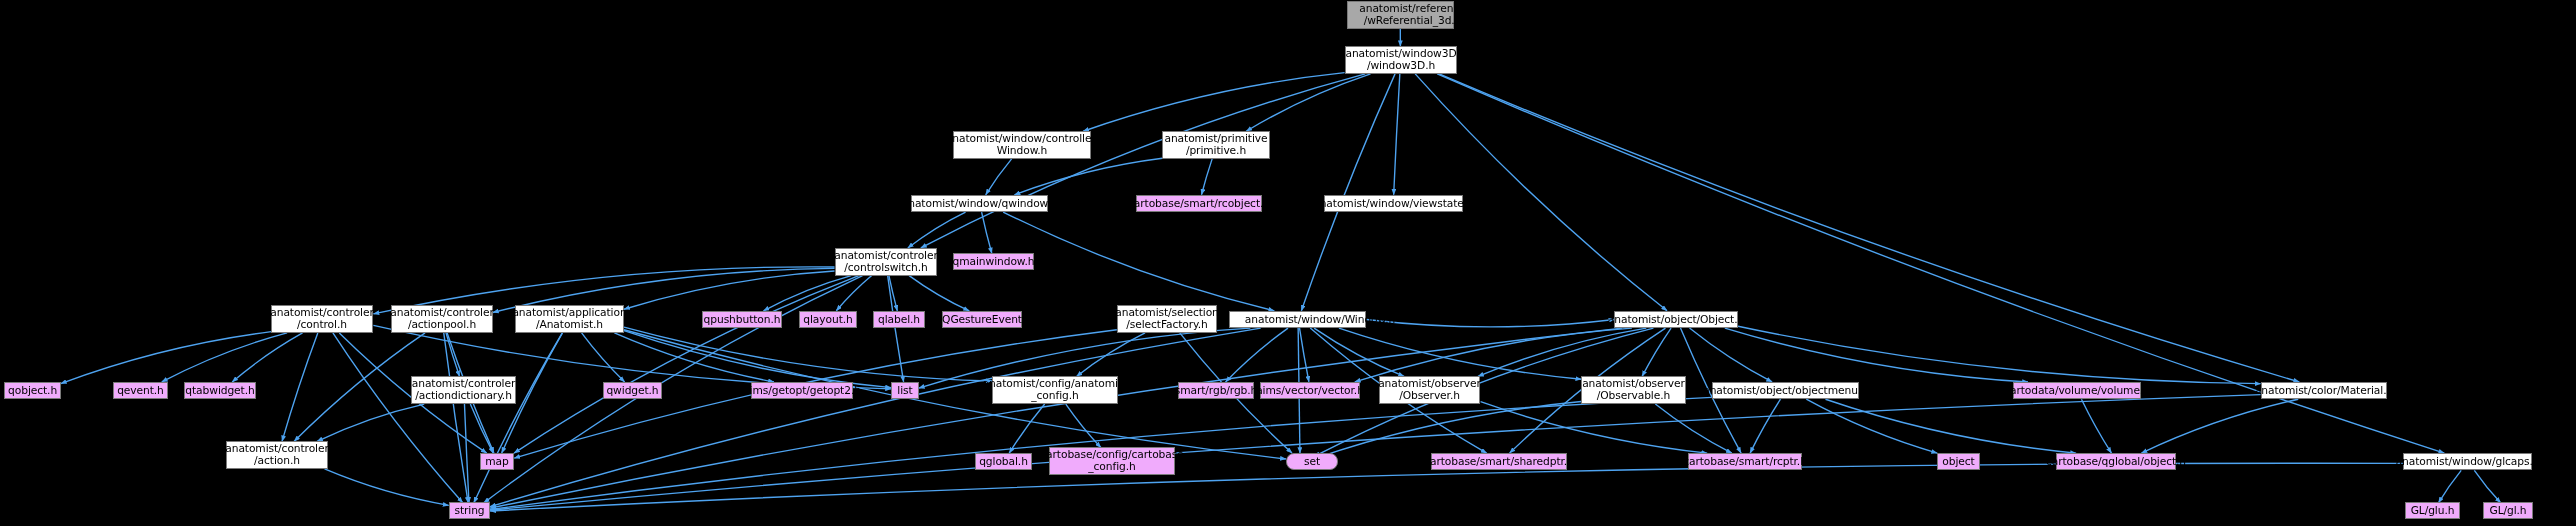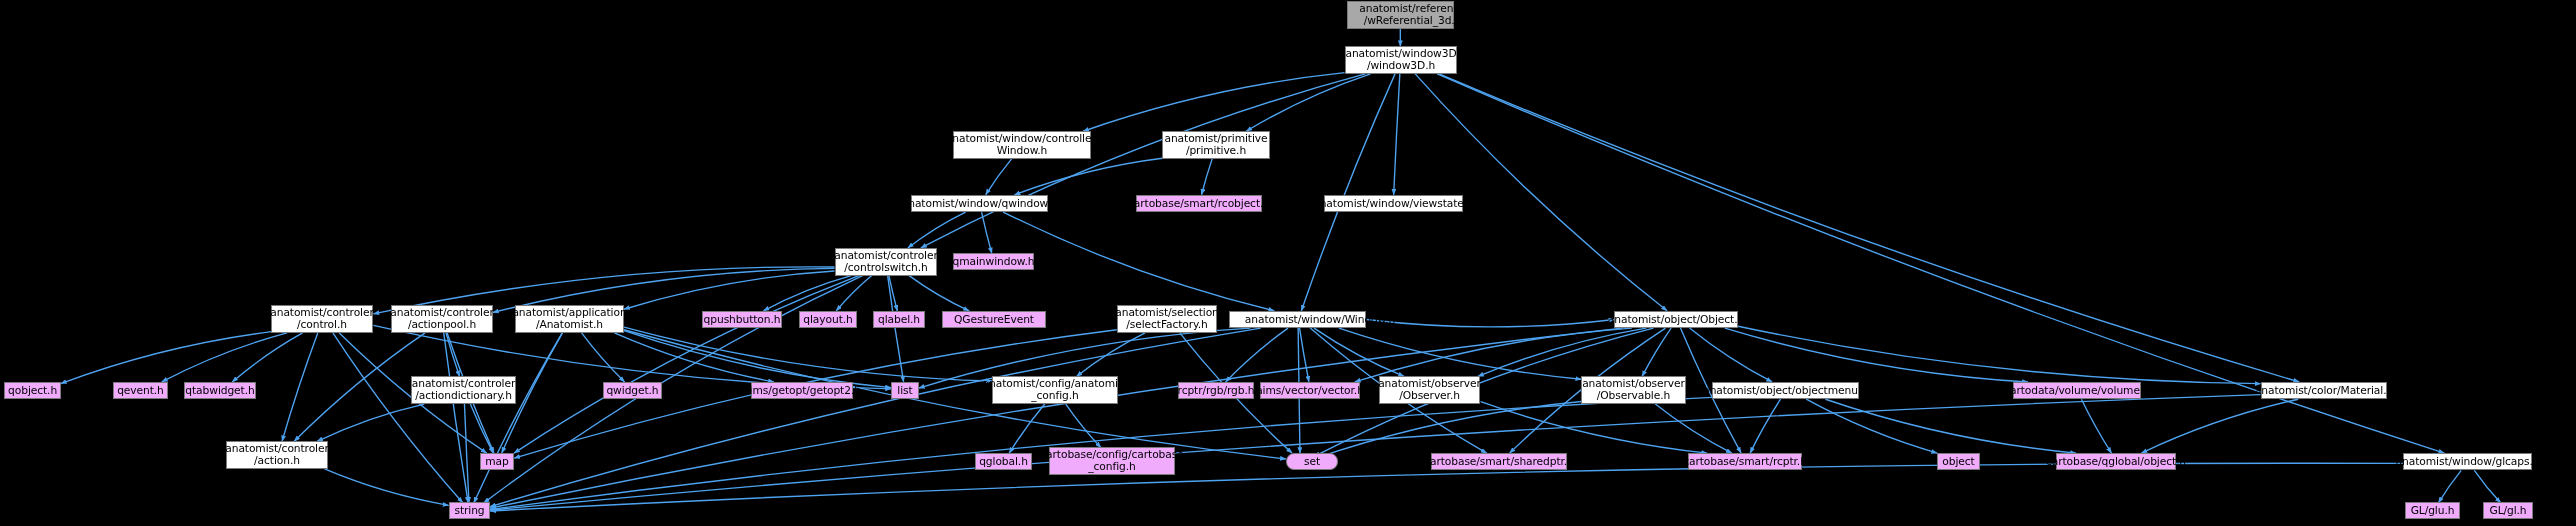--- a/index.html
+++ b/index.html
@@ -160,36 +160,36 @@
       <div class="node grey" style="left: 953px; top: 253px; width: 81px; height: 17px;">qmainwindow.h</div>
       <div class="node white" style="left: 271px; top: 305px; width: 102px; height: 28px;">anatomist/controler
 /control.h</div>
       <div class="node white" style="left: 391px; top: 305px; width: 102px; height: 28px;">anatomist/controler
 /actionpool.h</div>
       <div class="node white" style="left: 515px; top: 305px; width: 109px; height: 28px;">anatomist/application
 /Anatomist.h</div>
       <div class="node grey" style="left: 702px; top: 311px; width: 80px; height: 17px;">qpushbutton.h</div>
       <div class="node grey" style="left: 799px; top: 311px; width: 58px; height: 17px;">qlayout.h</div>
       <div class="node grey" style="left: 873px; top: 311px; width: 52px; height: 17px;">qlabel.h</div>
-      <div class="node grey" style="left: 942px; top: 311px; width: 104px; height: 17px;">QGestureEvent</div>
+      <div class="node grey" style="left: 942px; top: 311px; width: 80px; height: 17px;">QGestureEvent</div>
       <div class="node white" style="left: 1117px; top: 305px; width: 100px; height: 28px;">anatomist/selection
 /selectFactory.h</div>
       <div class="node white" style="left: 1229px; top: 311px; width: 137px; height: 17px; padding-left: 45px;">anatomist/window/Window.h</div>
       <div class="node white" style="left: 1614px; top: 311px; width: 124px; height: 17px;">anatomist/object/Object.h</div>
       <div class="node grey" style="left: 4.1px; top: 382px; width: 57px; height: 17px;">qobject.h</div>
       <div class="node grey" style="left: 113px; top: 382px; width: 55px; height: 17px;">qevent.h</div>
       <div class="node grey" style="left: 184px; top: 382px; width: 72px; height: 17px;">qtabwidget.h</div>
       <div class="node white" style="left: 411px; top: 376px; width: 105px; height: 28px;">anatomist/controler
 /actiondictionary.h</div>
       <div class="node grey" style="left: 603px; top: 382px; width: 59px; height: 17px;">qwidget.h</div>
       <div class="node grey" style="left: 751px; top: 382px; width: 102px; height: 17px;">aims/getopt/getopt2.h</div>
       <div class="node grey" style="left: 891px; top: 382px; width: 28px; height: 17px; text-align: center;">list</div>
       <div class="node white" style="left: 992px; top: 376px; width: 126px; height: 28px;">anatomist/config/anatomist
 _config.h</div>
-      <div class="node grey" style="left: 1178px; top: 382px; width: 76px; height: 17px;">rcptr/rgb/rgb.h</div>
+      <div class="node grey" style="left: 1178px; top: 382px; width: 76px; height: 17px;">smart/rgb/rgb.h</div>
       <div class="node grey" style="left: 1260px; top: 382px; width: 100px; height: 17px;">aims/vector/vector.h</div>
       <div class="node white" style="left: 1379px; top: 376px; width: 101px; height: 28px;">anatomist/observer
 /Observer.h</div>
       <div class="node white" style="left: 1581px; top: 376px; width: 105px; height: 28px;">anatomist/observer
 /Observable.h</div>
       <div class="node white" style="left: 1712px; top: 382px; width: 147px; height: 17px;">anatomist/object/objectmenu.h</div>
       <div class="node grey" style="left: 2013px; top: 382px; width: 128px; height: 17px;">cartodata/volume/volume.h</div>
       <div class="node white" style="left: 2261px; top: 382px; width: 126px; height: 17px;">anatomist/color/Material.h</div>
       <div class="node white" style="left: 226px; top: 441px; width: 102px; height: 28px;">anatomist/controler
 /action.h</div>

